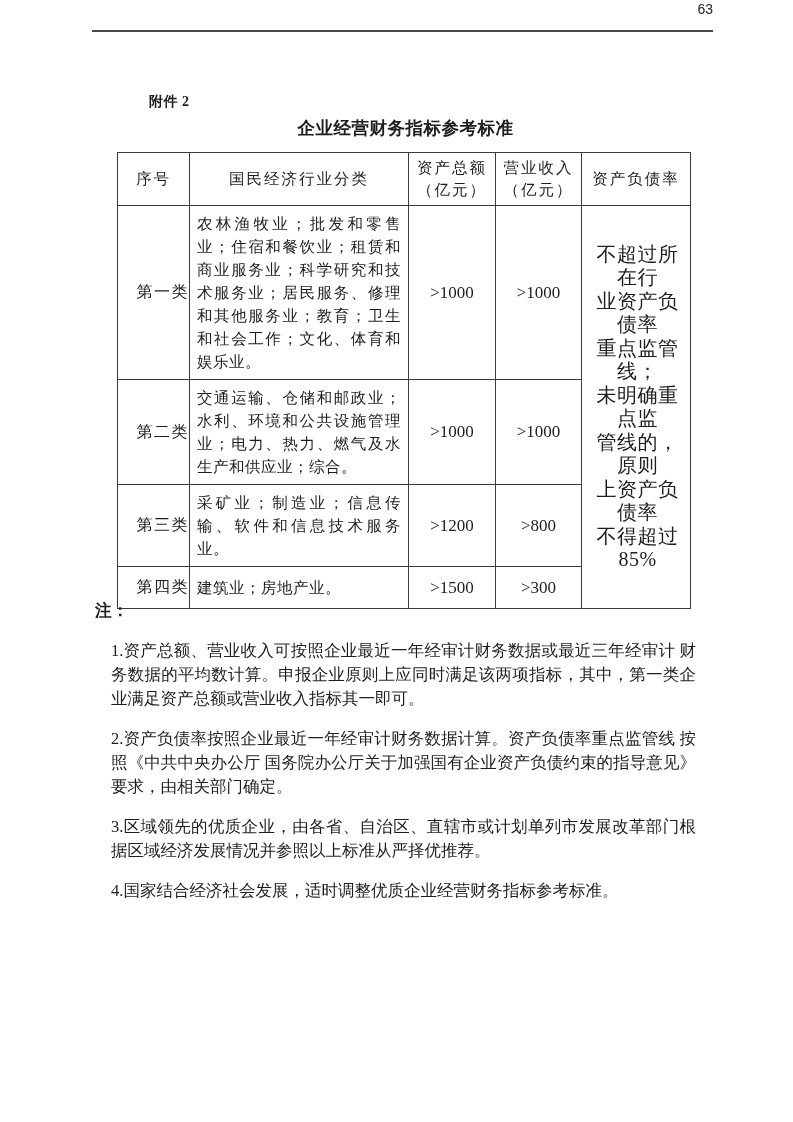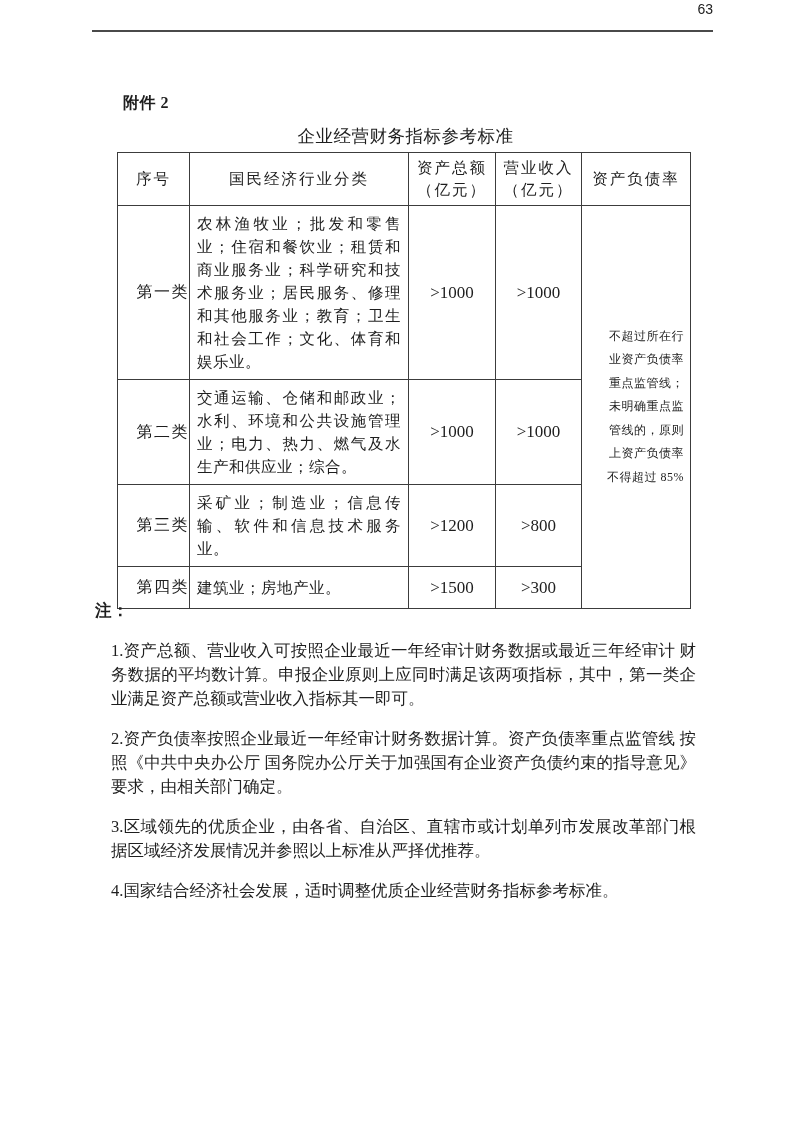--- a/index.html
+++ b/index.html
@@ -28,35 +28,35 @@
   .header-rule {
     position: absolute;
     left: 92px;
     top: 30px;
     width: 621px;
     height: 2px;
     background: #4a4a4a;
   }
   .attachment-label {
     position: absolute;
-    left: 78px;
+    left: 104px;
     top: 93px;
-    font-size: 16px;
+    font-size: 14px;
     font-weight: bold;
     letter-spacing: 0.5px;
     padding-left: 45px;
   }
   .doc-title {
     position: absolute;
     left: 95px;
-    top: 124px;
+    top: 116px;
     width: 621px;
     text-align: center;
     font-size: 17.5px;
-    font-weight: normal;
+    font-weight: bold;
     letter-spacing: 0.5px;
   }
   table.std-table {
     position: absolute;
     left: 117px;
     top: 152px;
     width: 573px;
     border-collapse: collapse;
     table-layout: fixed;
     border-radius: 14px;
@@ -92,27 +92,27 @@
     text-align: justify;
     vertical-align: middle;
     padding: 6px 7px;
   }
   td.cell-value {
     text-align: center;
     vertical-align: middle;
     font-size: 17px;
   }
   td.cell-ratio {
-    font-size: 12px;
+    font-size: 20px;
     line-height: 23.5px;
     letter-spacing: 0.5px;
     vertical-align: middle;
     padding: 4px 6px 4px 9px;
     white-space: pre-line;
-    text-align: right;
+    text-align: center;
   }
   .notes {
     position: absolute;
     left: 95px;
     top: 599px;
     width: 617px;
     font-size: 16.5px;
     line-height: 24px;
     text-align: justify;
   }

